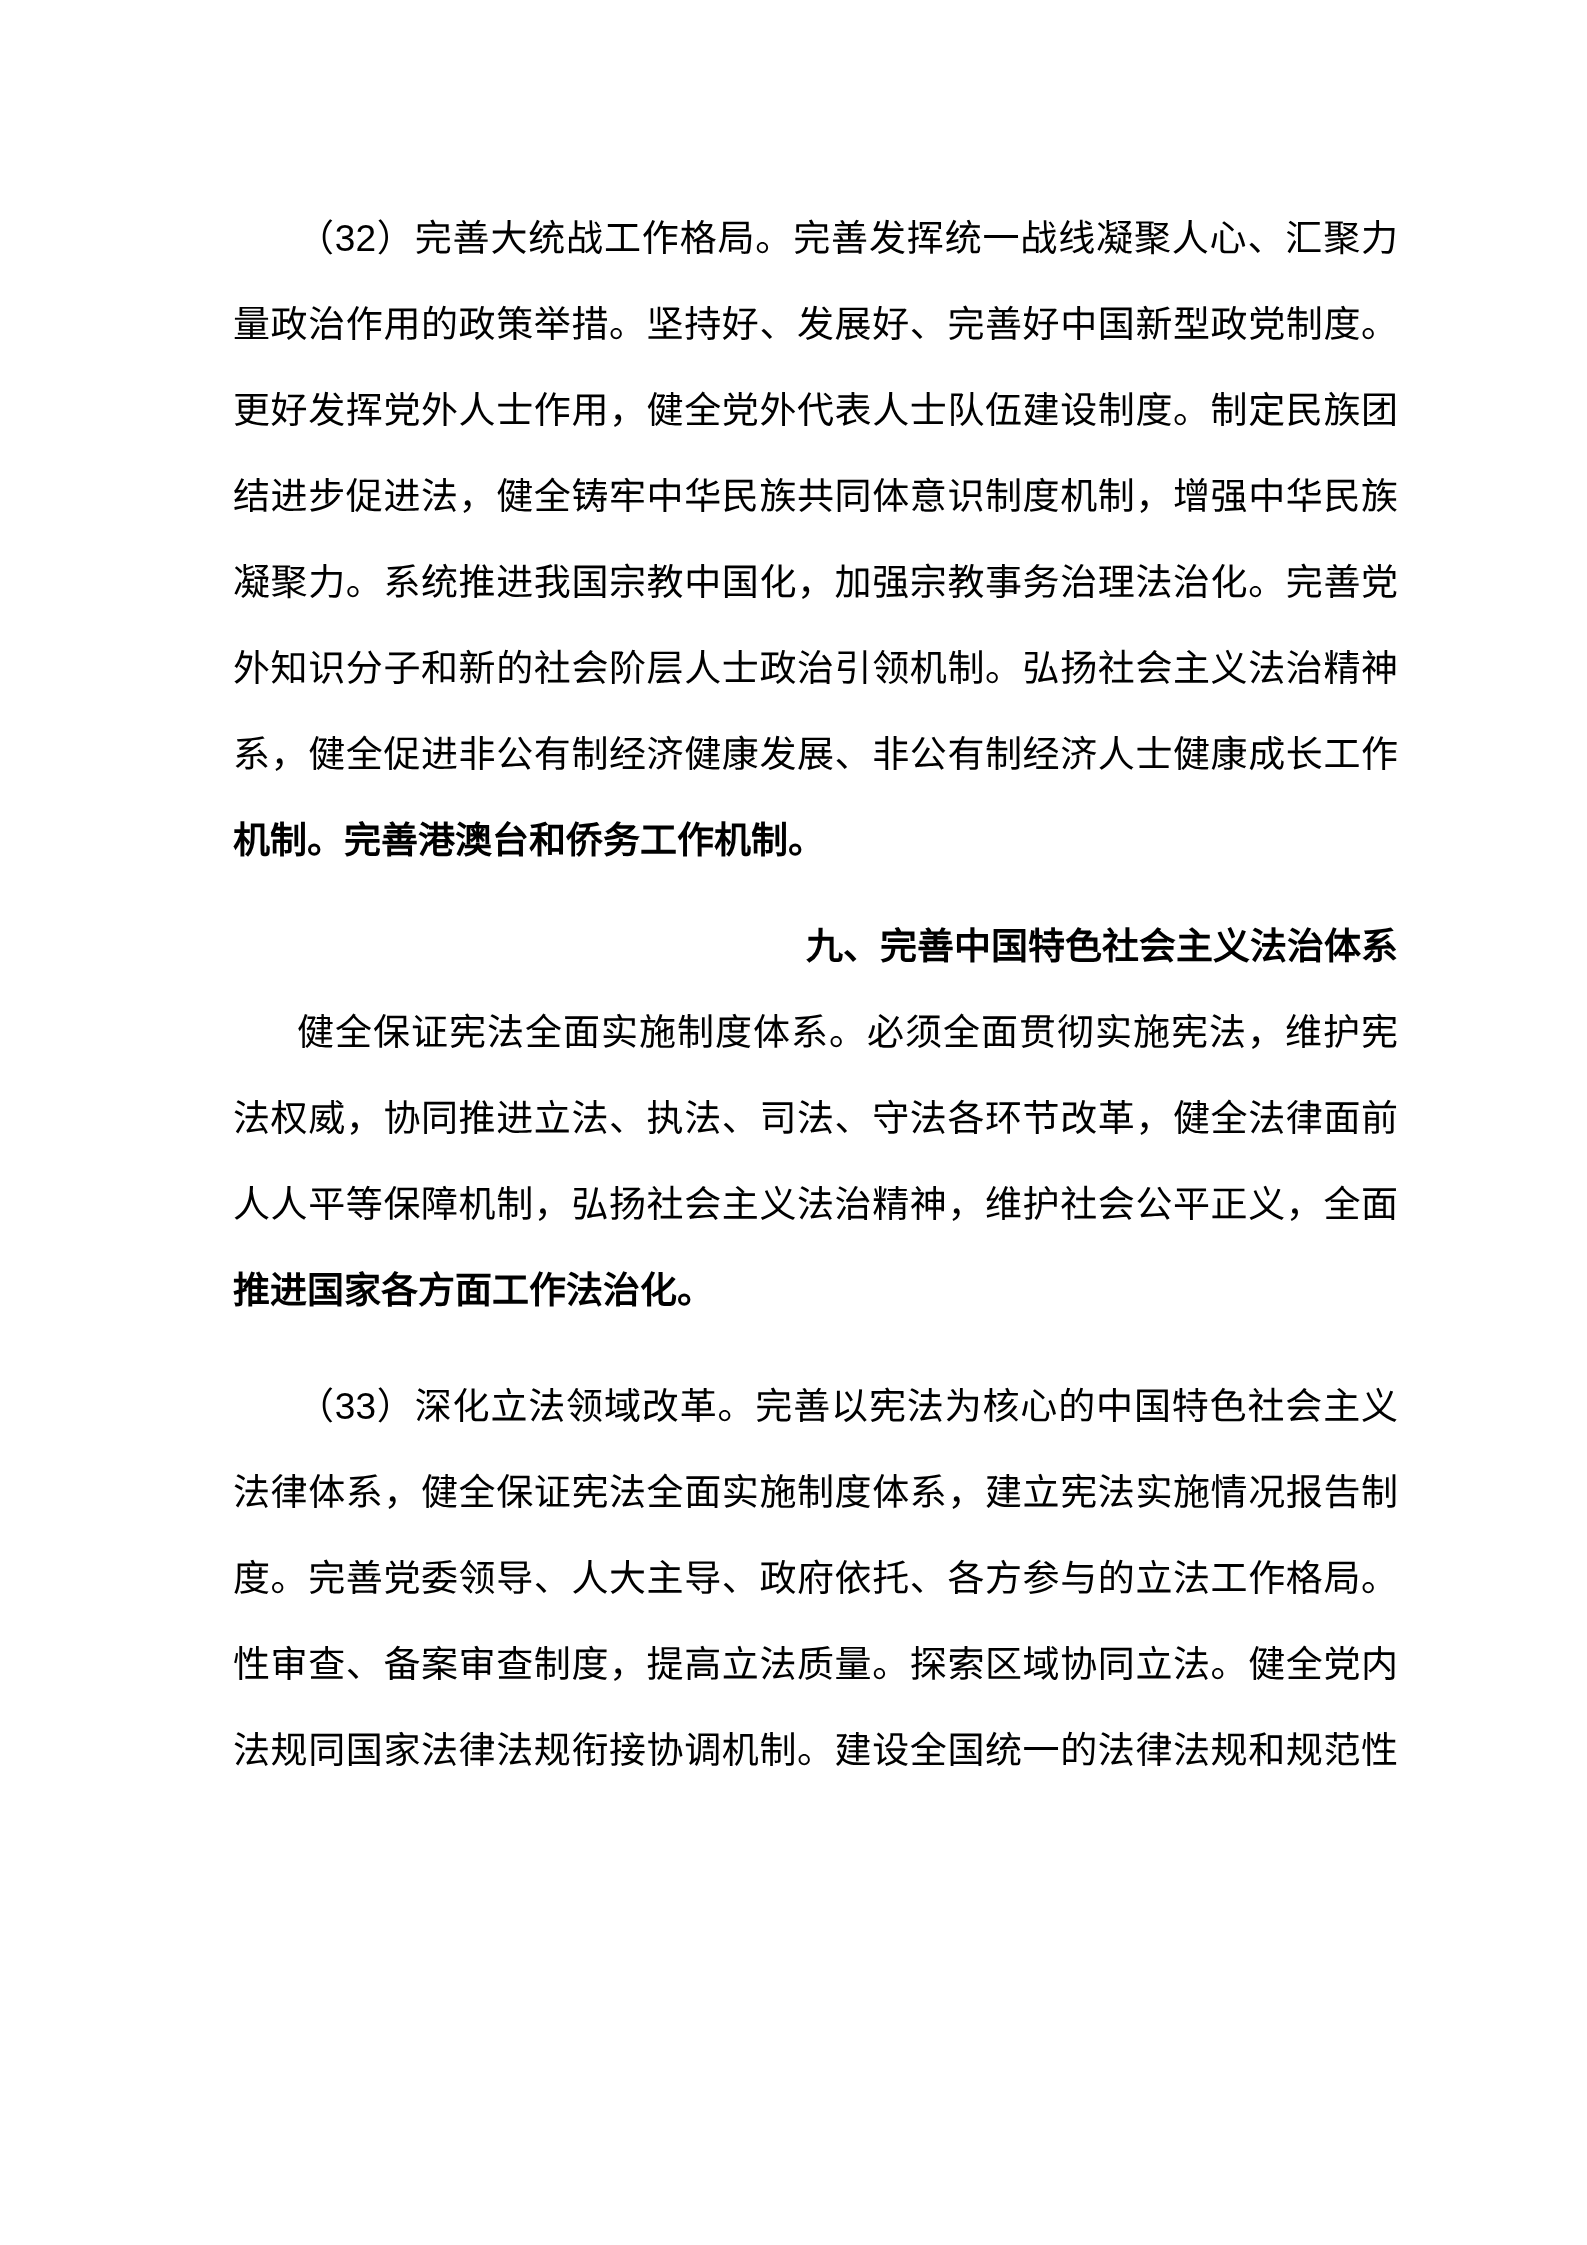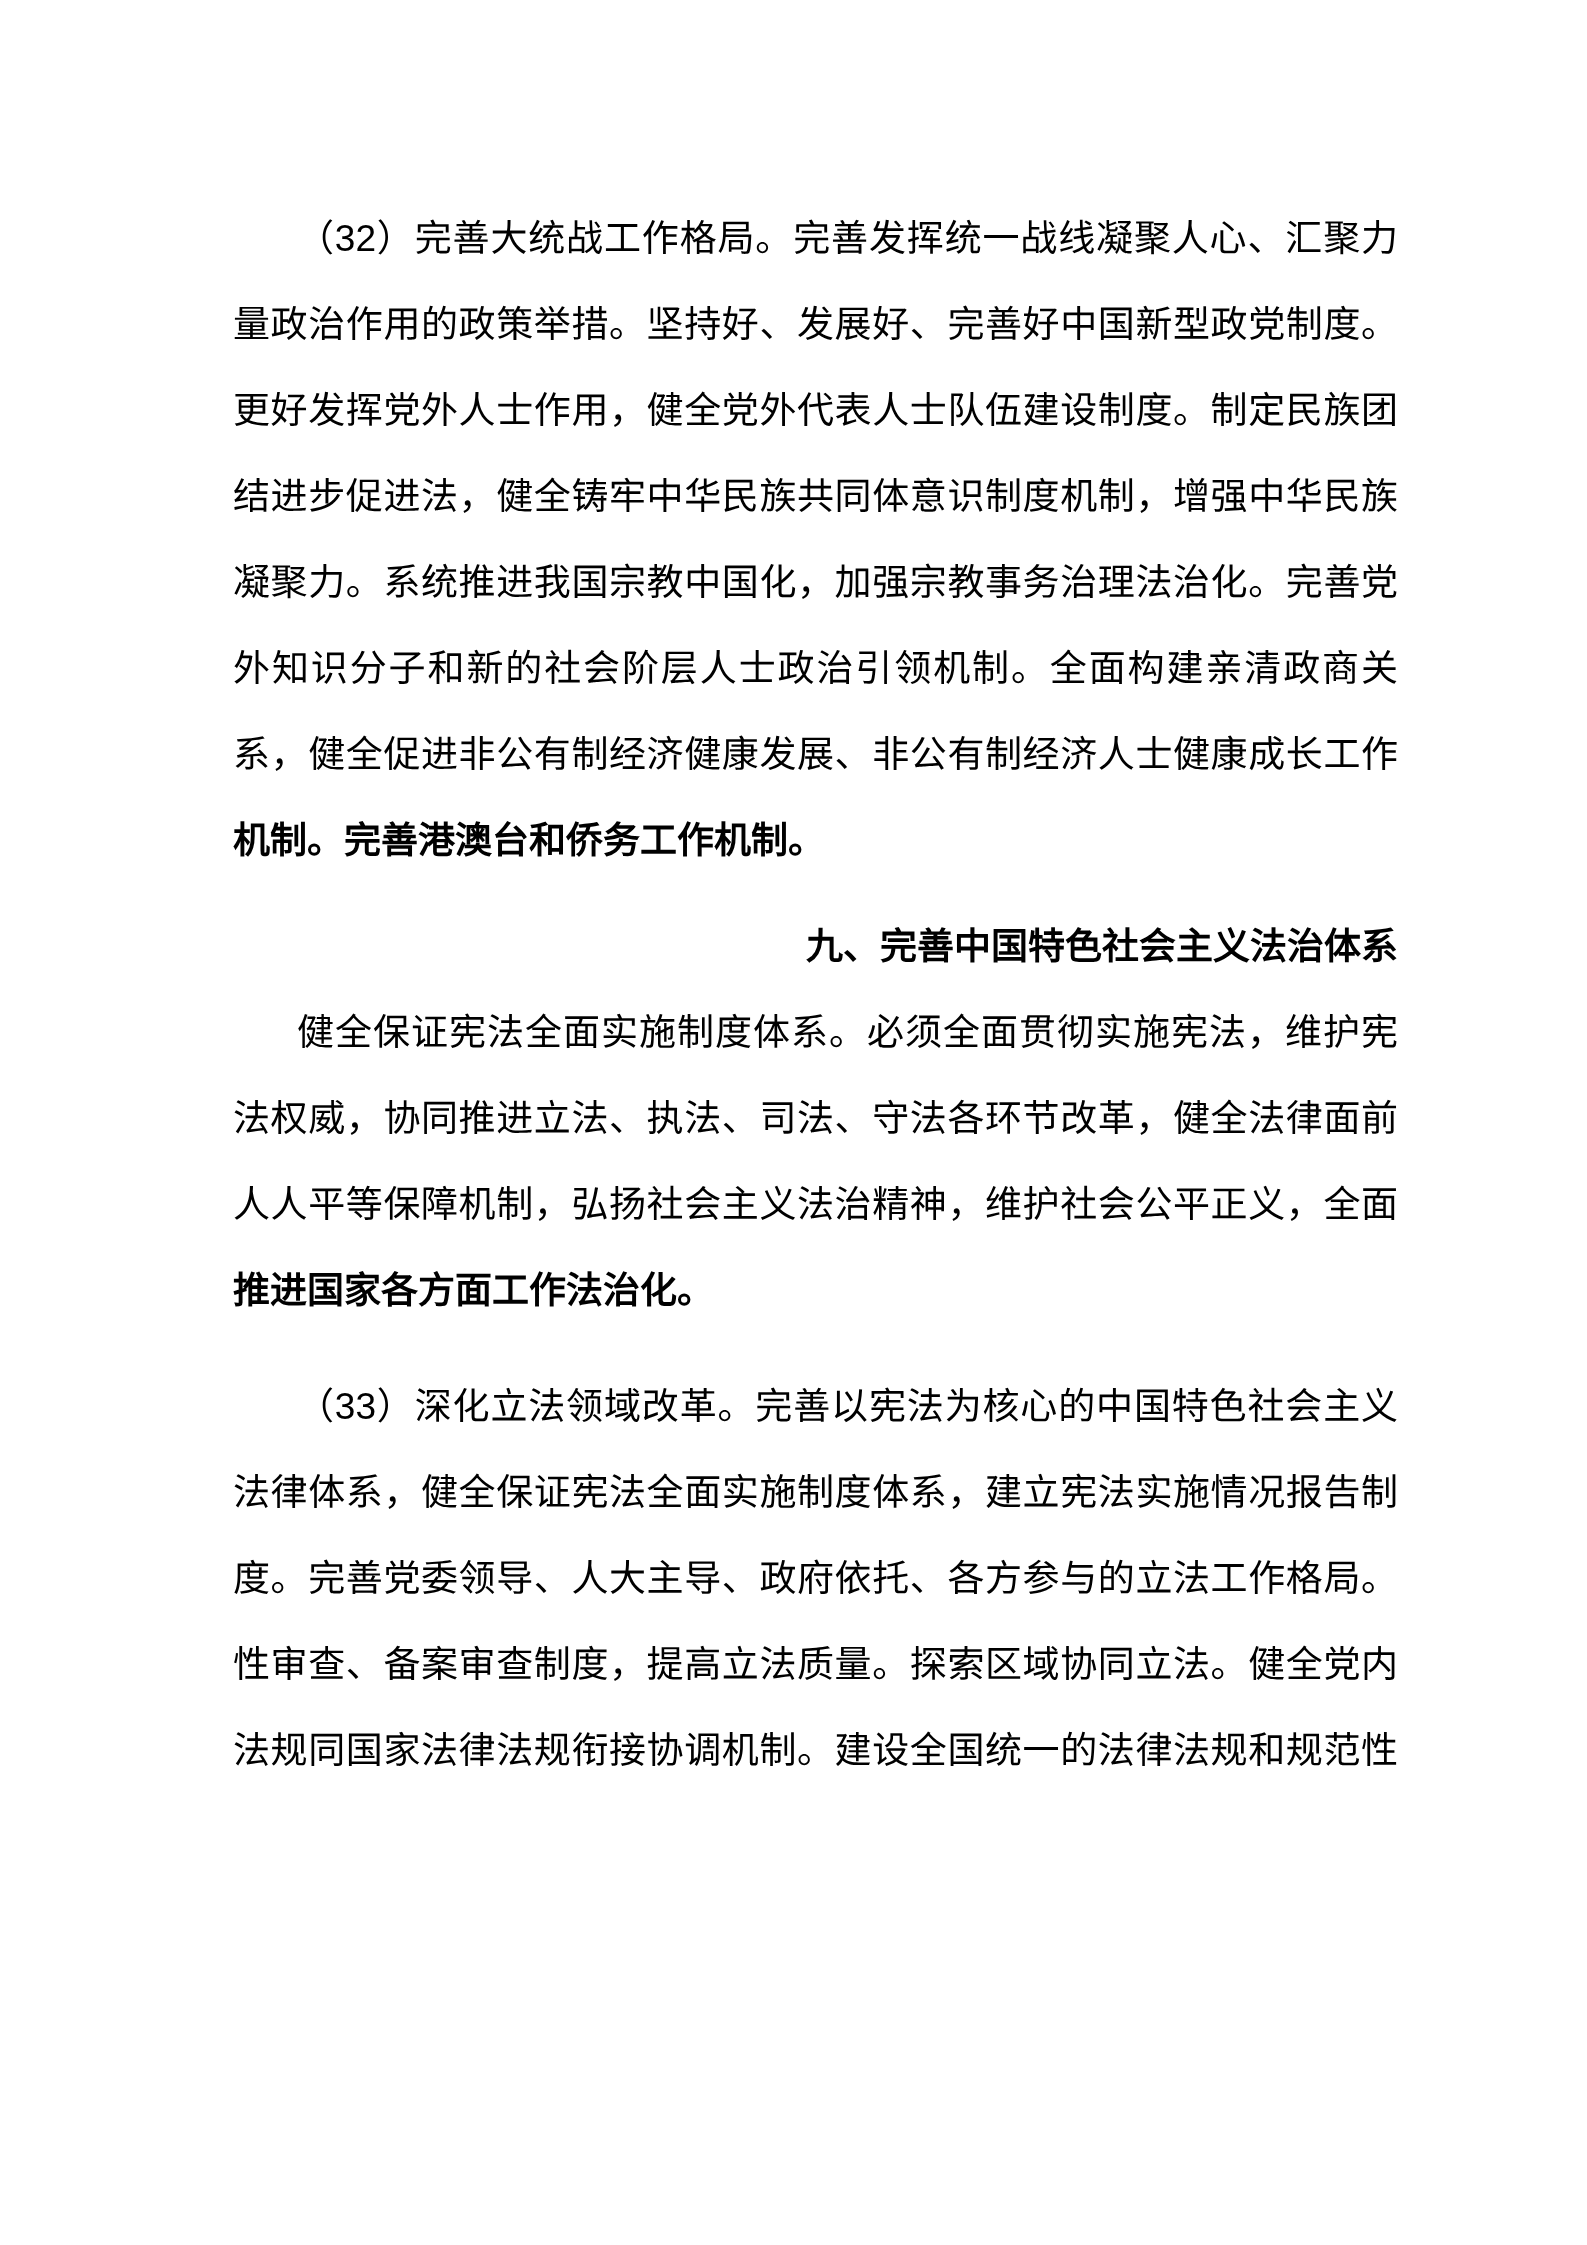--- a/index.html
+++ b/index.html
@@ -69,21 +69,21 @@
 
 <div class="page">
   <div class="content">
 
     <div class="para">
       <div class="line indent">（32）完善大统战工作格局。完善发挥统一战线凝聚人心、汇聚力</div>
       <div class="line">量政治作用的政策举措。坚持好、发展好、完善好中国新型政党制度。</div>
       <div class="line">更好发挥党外人士作用，健全党外代表人士队伍建设制度。制定民族团</div>
       <div class="line">结进步促进法，健全铸牢中华民族共同体意识制度机制，增强中华民族</div>
       <div class="line">凝聚力。系统推进我国宗教中国化，加强宗教事务治理法治化。完善党</div>
-      <div class="line">外知识分子和新的社会阶层人士政治引领机制。全面构建亲清政商关</div>
+      <div class="line">外知识分子和新的社会阶层人士政治引领机制。弘扬社会主义法治精神</div>
       <div class="line">系，健全促进非公有制经济健康发展、非公有制经济人士健康成长工作</div>
       <div class="line last">机制。完善港澳台和侨务工作机制。</div>
     </div>
 
     <div class="section-heading">九、完善中国特色社会主义法治体系</div>
 
     <div class="para">
       <div class="line indent">健全保证宪法全面实施制度体系。必须全面贯彻实施宪法，维护宪</div>
       <div class="line">法权威，协同推进立法、执法、司法、守法各环节改革，健全法律面前</div>
       <div class="line">人人平等保障机制，弘扬社会主义法治精神，维护社会公平正义，全面</div>

